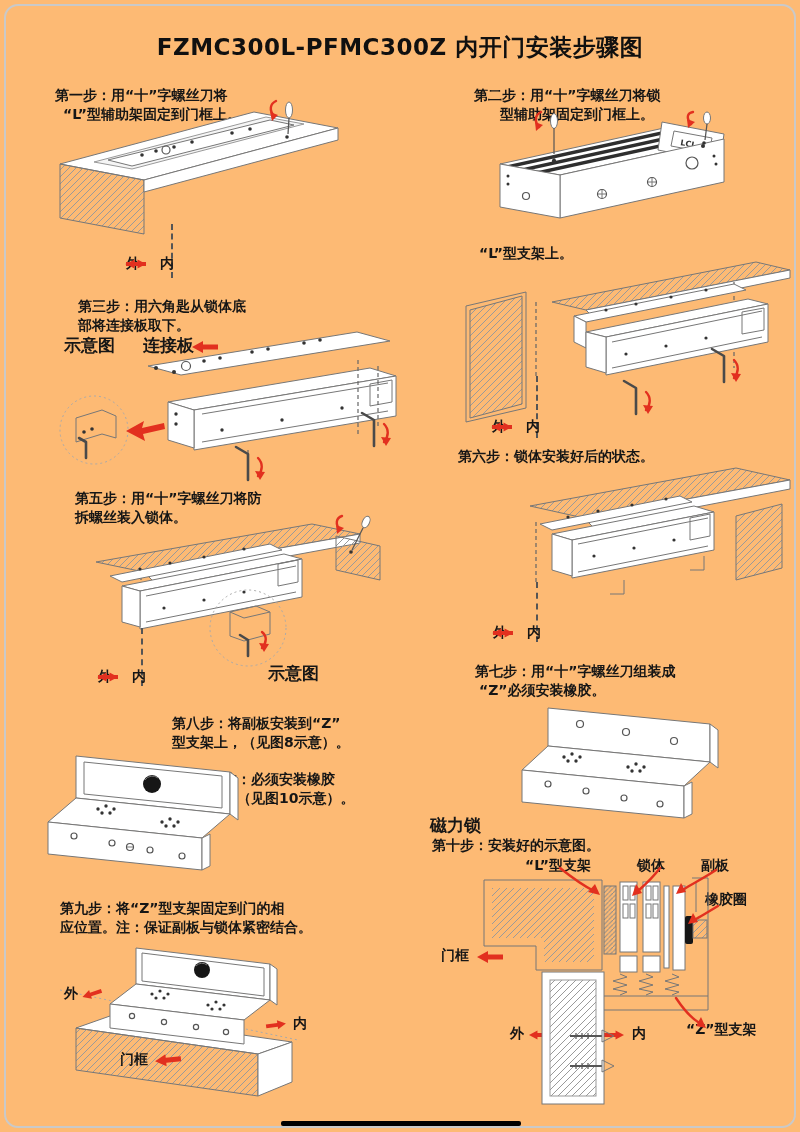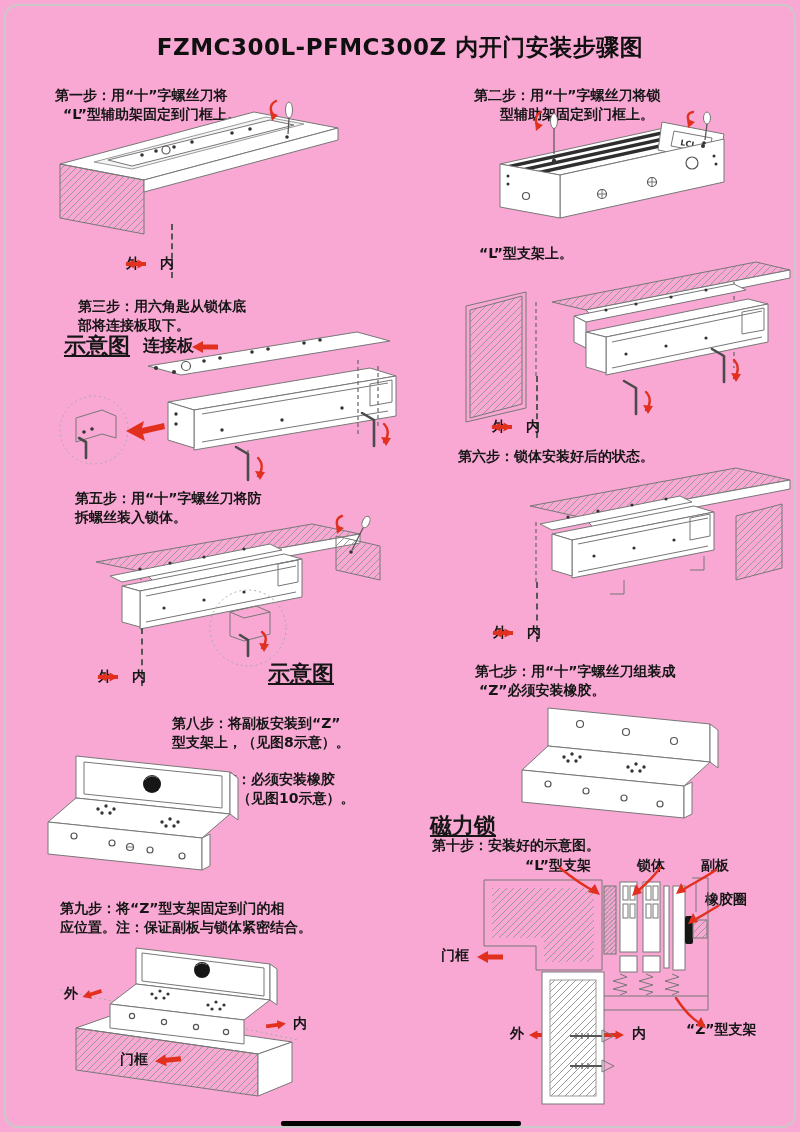--- a/index.html
+++ b/index.html
@@ -1,21 +1,21 @@
 <!DOCTYPE html>
 <html><head>
 <meta charset="utf-8">
 <style>
   html,body{margin:0;padding:0;background:#e9e9e9;}
-  #page{position:relative;width:800px;height:1132px;background:#f9a8d4;overflow:hidden;
+  #page{position:relative;width:800px;height:1132px;background:#fdba74;overflow:hidden;
         font-family:"DejaVu Sans",sans-serif;color:#111;}
   .frame{position:absolute;inset:4px;border:2px solid #c9c9c9;border-radius:14px;pointer-events:none;}
   .t{position:absolute;font-weight:bold;font-size:14px;line-height:19px;white-space:nowrap;color:#161616;}
   .title{position:absolute;left:0;right:0;top:32px;text-align:center;font-weight:bold;font-size:23px;letter-spacing:.5px;color:#101010;}
-  .big{font-size:22px;text-decoration:underline;}
+  .big{font-size:17px;}
   .med{font-size:17px;}
   .abs{position:absolute;}
   .inout{position:absolute;display:flex;align-items:center;gap:4px;font-weight:bold;font-size:14px;color:#161616;}
   .sp{display:inline-block;width:12px;}
   .vdash{position:absolute;width:0;border-left:2px dashed #555;}
   .mark{position:absolute;left:281px;top:1121px;width:240px;height:5px;background:#000;border-radius:2px;}
   svg{position:absolute;overflow:visible;}
   .o{fill:#fff;stroke:#777;stroke-width:1;}
   .g{fill:#f5f5f5;stroke:#999;stroke-width:1;}
   .h{fill:url(#ht);stroke:#777;stroke-width:1;}

